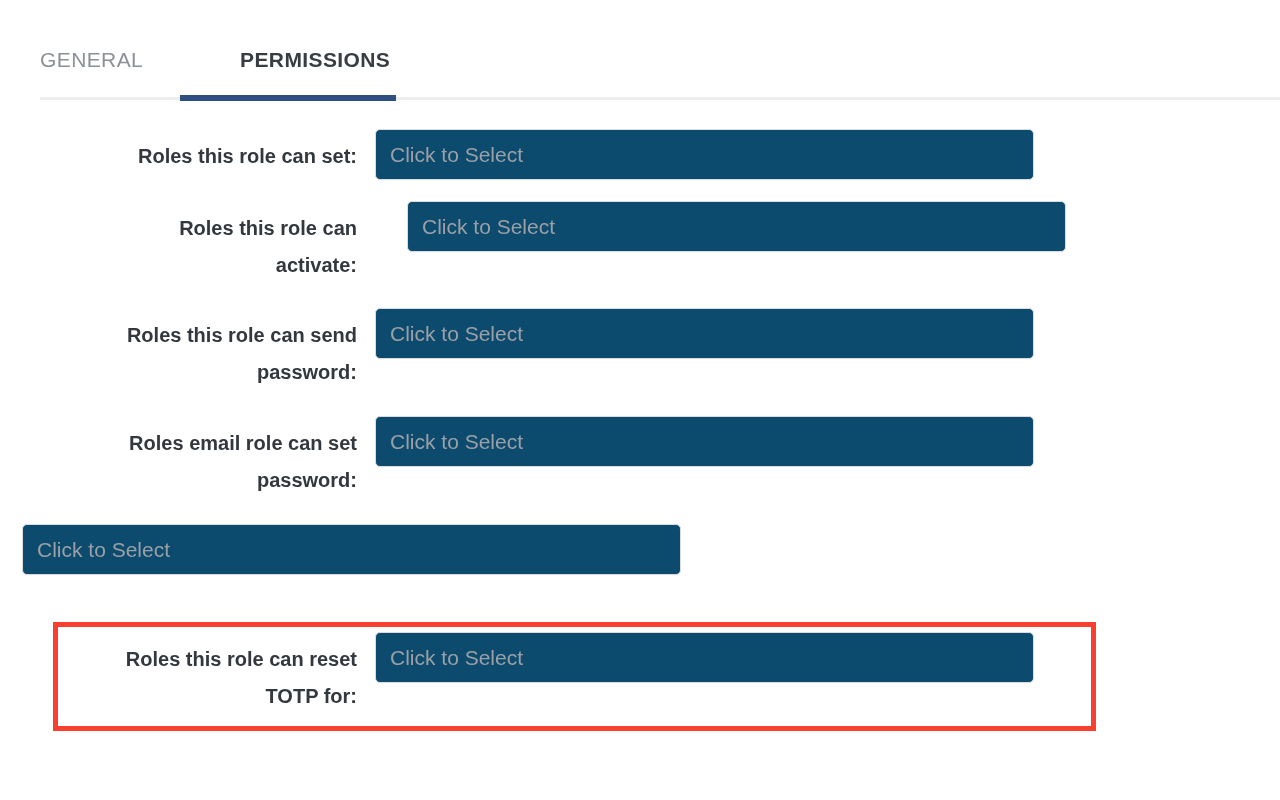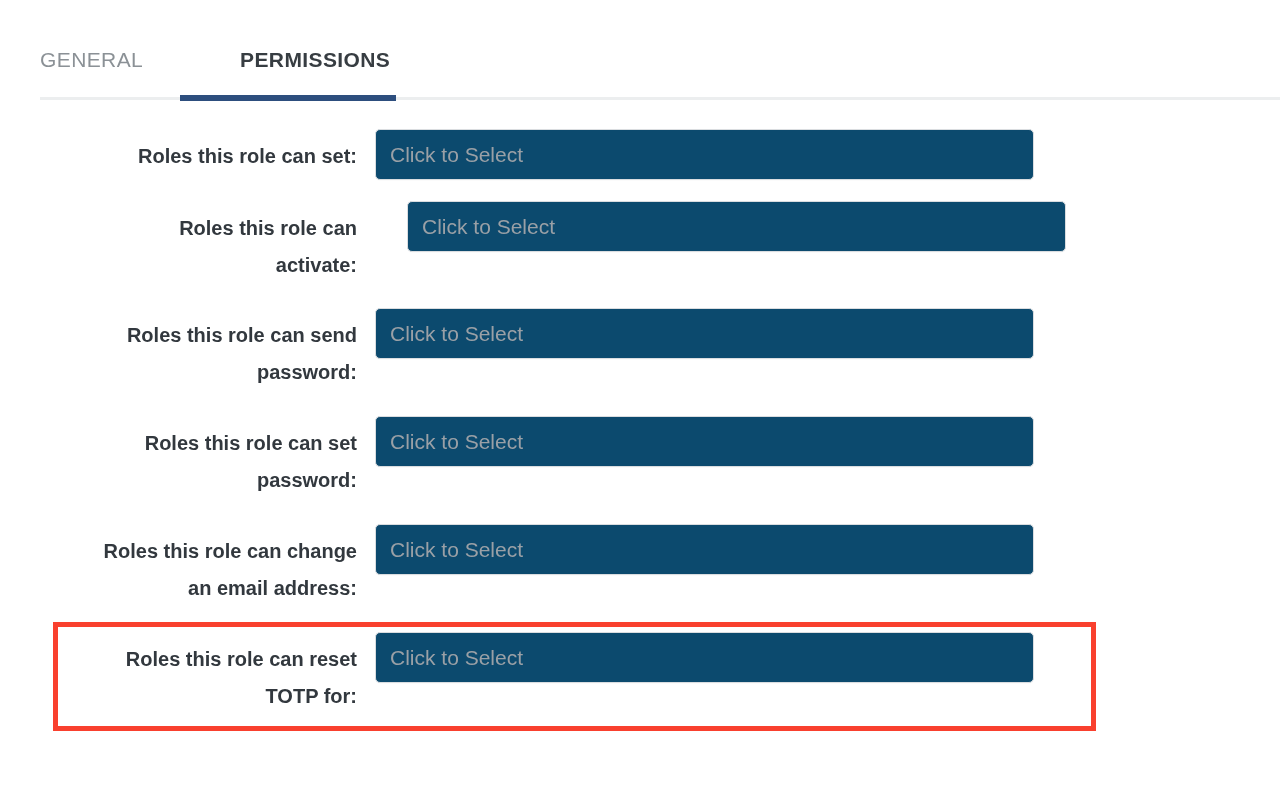--- a/index.html
+++ b/index.html
@@ -177,31 +177,29 @@
       <div class="form-row" style="top: 207px;">
         <div class="field-label">Roles this role can send
 password:</div>
         <div class="field-control">
           <div class="select-box">
             <span class="select-placeholder">Click to Select</span>
           </div>
         </div>
       </div>
       <div class="form-row" style="top: 315px;">
-        <div class="field-label">Roles this role can set
+        <div class="field-label">Roles email role can set
 password:</div>
         <div class="field-control">
           <div class="select-box">
             <span class="select-placeholder">Click to Select</span>
           </div>
         </div>
       </div>
       <div class="form-row" style="top: 423px;">
-        <div class="field-label">Roles this role can change
-an email address:</div>
         <div class="field-control">
           <div class="select-box">
             <span class="select-placeholder">Click to Select</span>
           </div>
         </div>
       </div>
       <div class="form-row" style="top: 531px;">
         <div class="field-label">Roles this role can reset
 TOTP for:</div>
         <div class="field-control">

